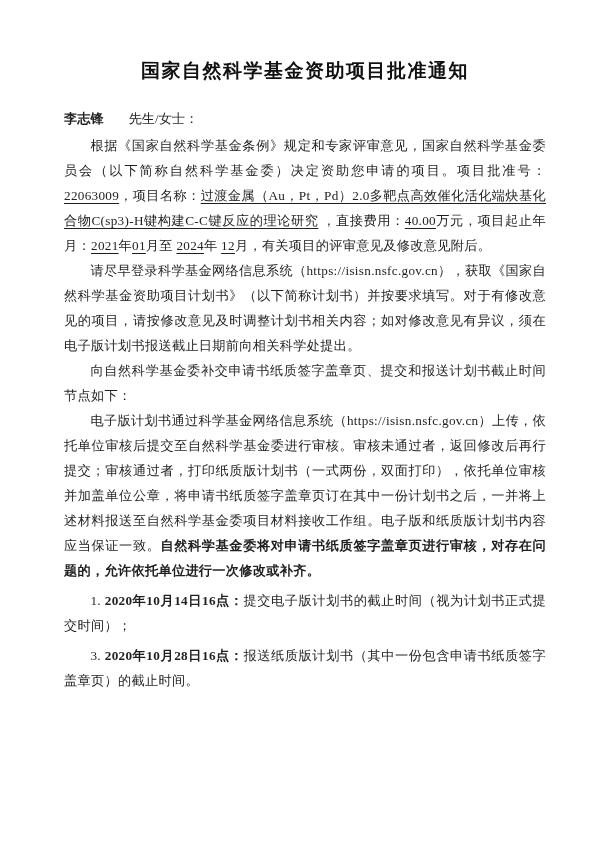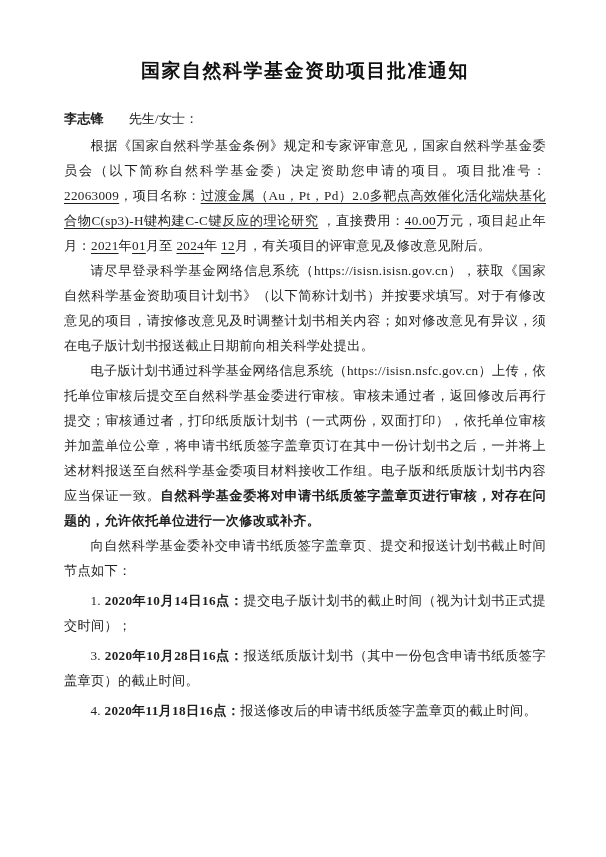--- a/index.html
+++ b/index.html
@@ -73,25 +73,24 @@
 <div class="page">
 
   <h1 class="doc-title">国家自然科学基金资助项目批准通知</h1>
 
   <p class="salutation">
     <span class="name">李志锋</span><span>先生/女士：</span>
   </p>
 
   <p class="para"><span>根据《国家自然科学基金条例》规定和专家评审意见，国家自然科学基金委员会（以下简称自然科学基金委）决定资助您申请的项目。项目批准号：</span><span class="seg-u">22063009</span><span>，项目名称：</span><span class="seg-u">过渡金属（Au，Pt，Pd）2.0多靶点高效催化活化端炔基化合物C(sp3)-H键构建C-C键反应的理论研究</span><span> ，直接费用：</span><span class="seg-u">40.00</span><span>万元，项目起止年月：</span><span class="seg-u">2021</span><span>年</span><span class="seg-u">01</span><span>月至 </span><span class="seg-u">2024</span><span>年 </span><span class="seg-u">12</span><span>月，有关项目的评审意见及修改意见附后。</span></p>
 
-  <p class="para"><span>请尽早登录科学基金网络信息系统（https://isisn.isisn.gov.cn），获取《国家自然科学基金资助项目计划书》（以下简称计划书）并按要求填写。对于有修改意见的项目，请按修改意见及时调整计划书相关内容；如对修改意见有异议，须在电子版计划书报送截止日期前向相关科学处提出。</span></p>
+  <p class="para"><span>请尽早登录科学基金网络信息系统（https://isisn.nsfc.gov.cn），获取《国家自然科学基金资助项目计划书》（以下简称计划书）并按要求填写。对于有修改意见的项目，请按修改意见及时调整计划书相关内容；如对修改意见有异议，须在电子版计划书报送截止日期前向相关科学处提出。</span></p>
+
+  <p class="para"><span>向自然科学基金委补交申请书纸质签字盖章页、提交和报送计划书截止时间节点如下：</span></p>
 
   <p class="para"><span>电子版计划书通过科学基金网络信息系统（https://isisn.nsfc.gov.cn）上传，依托单位审核后提交至自然科学基金委进行审核。审核未通过者，返回修改后再行提交；审核通过者，打印纸质版计划书（一式两份，双面打印），依托单位审核并加盖单位公章，将申请书纸质签字盖章页订在其中一份计划书之后，一并将上述材料报送至自然科学基金委项目材料接收工作组。电子版和纸质版计划书内容应当保证一致。</span><span class="seg-b">自然科学基金委将对申请书纸质签字盖章页进行审核，对存在问题的，允许依托单位进行一次修改或补齐。</span></p>
-
-  <p class="para"><span>向自然科学基金委补交申请书纸质签字盖章页、提交和报送计划书截止时间节点如下：</span></p>
 
   <div class="deadline-list">
     <p class="list-item"><span>1. </span><span class="seg-b">2020年10月14日16点：</span><span>提交电子版计划书的截止时间（视为计划书正式提交时间）；</span></p>
     <p class="list-item"><span>3. </span><span class="seg-b">2020年10月28日16点：</span><span>报送纸质版计划书（其中一份包含申请书纸质签字盖章页）的截止时间。</span></p>
-    <p class="list-item"><span>4. </span><span class="seg-b">2020年11月18日16点：</span><span>报送修改后的申请书纸质签字盖章页的截止时间。</span></p>
   </div>
 
 </div>
 
 </body></html>

